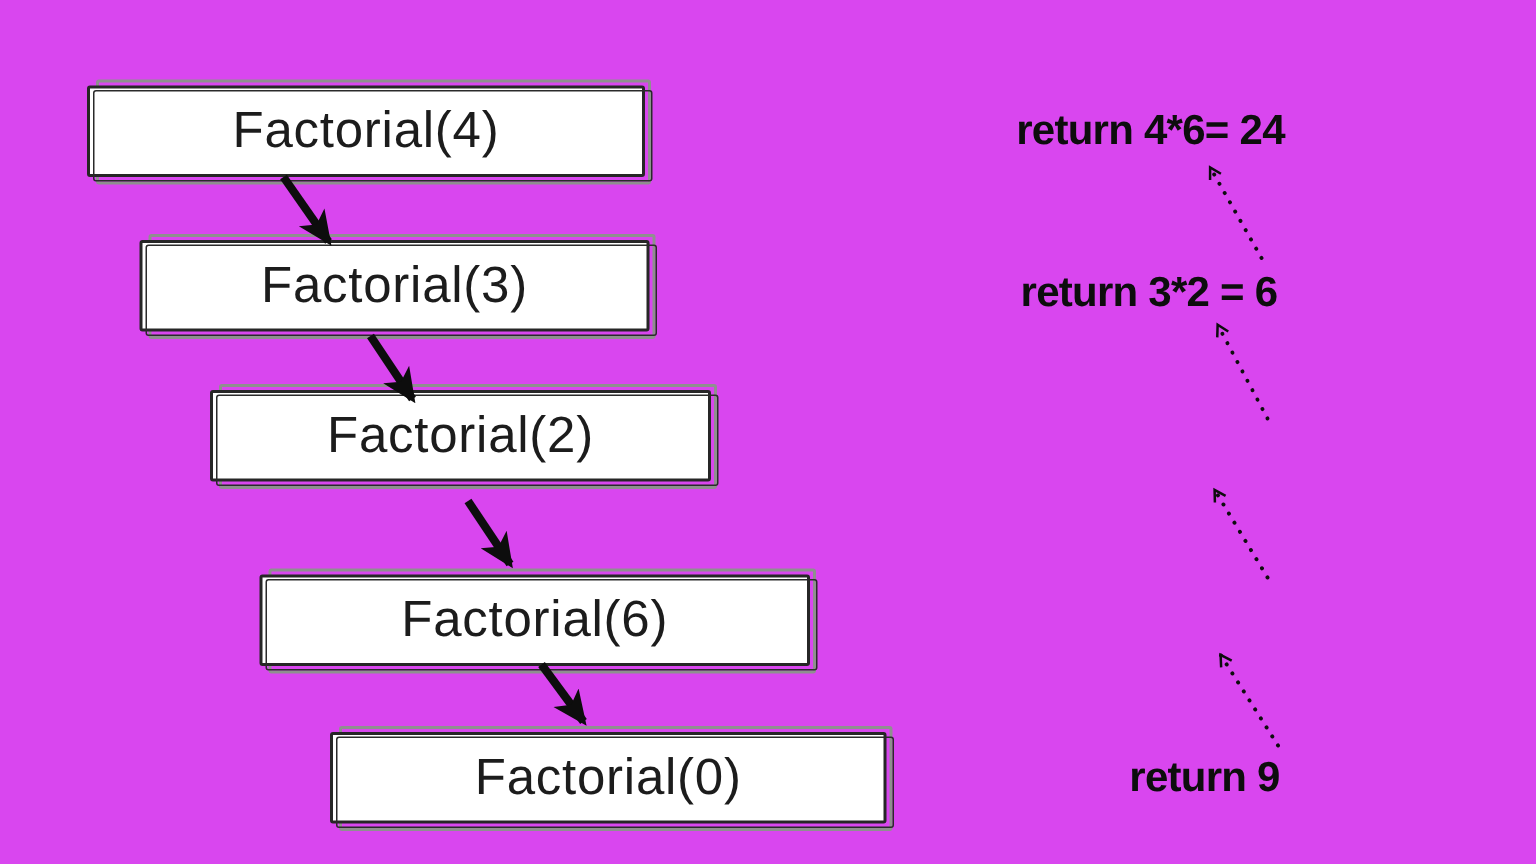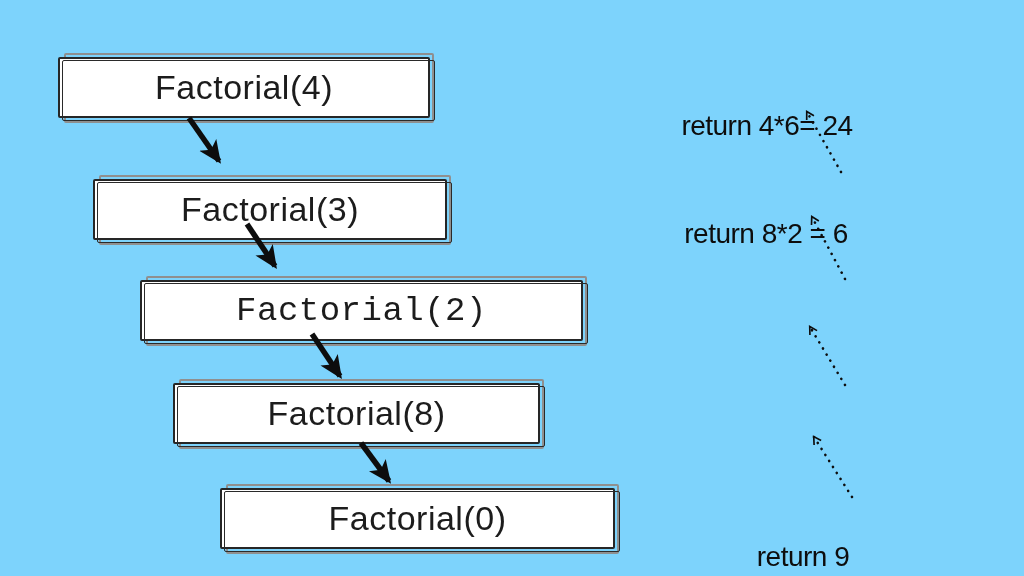--- a/index.html
+++ b/index.html
@@ -1,33 +1,33 @@
 <!DOCTYPE html>
 <html><head>
 <meta charset="utf-8">
 <style>
   html,body{margin:0;padding:0;background:#ffffff;}
   .stage{
-    position:relative;width:1024px;height:576px;background:#7dd3fc;overflow:hidden;
+    position:relative;width:1024px;height:576px;background:#d946ef;overflow:hidden;
     font-family:"Liberation Sans", sans-serif;color:#111;
   }
   
   .call-box{position:absolute;height:61px;}
   .frame{position:absolute;pointer-events:none;border-radius:2px;}
   .f-gray{top:-4px;bottom:-5px;left:6px;right:-4px;border:2px solid #8f8f8f;}
   .f-dark{top:0;bottom:0;left:0;right:0;border:2px solid #262626;background:#ffffff;}
   .f-dark2{top:3px;bottom:-3px;left:4px;right:-5px;border:1.5px solid #2a2a2a;background:transparent;}
   .call-label{
     position:absolute;inset:0;display:flex;align-items:center;justify-content:center;
     font-size:34px;font-weight:400;letter-spacing:0.5px;color:#1c1c1c;z-index:2;
   }
   
   .return-label{
     position:absolute;transform:translateX(-50%);white-space:nowrap;
-    font-size:28px;line-height:30px;font-weight:400;letter-spacing:-0.5px;color:#0d0d0d;margin-top:39px;
+    font-size:28px;line-height:30px;font-weight:700;letter-spacing:-0.5px;color:#0d0d0d;
   }
   
   .overlay{position:absolute;left:0;top:0;width:1024px;height:576px;z-index:3;pointer-events:none;}
 </style>
 </head>
 <body>
 
 <div class="stage">
 
   <svg class="overlay" viewBox="0 0 1024 576" aria-hidden="true">
@@ -51,45 +51,45 @@
     <line x1="852" y1="497" x2="814" y2="437" stroke="#0d0d0d" stroke-width="2.6" stroke-linecap="round" stroke-dasharray="0.1 7" marker-end="url(#ah-dot)"></line>
   </svg>
 
   <div class="call-box" style="left:58px;top:57px;width:372px;">
     <i class="frame f-gray"></i>
     <i class="frame f-dark"></i>
     <i class="frame f-dark2"></i>
     <span class="call-label">Factorial(4)</span>
   </div>
 
-  <div class="call-box" style="left:93px;top:179px;width:340px;padding-left:14px;">
+  <div class="call-box" style="left:93px;top:160px;width:340px;">
     <i class="frame f-gray"></i>
     <i class="frame f-dark"></i>
     <i class="frame f-dark2"></i>
     <span class="call-label">Factorial(3)</span>
   </div>
 
-  <div class="call-box" style="left:140px;top:280px;width:443px;font-family:Liberation Mono, monospace;">
+  <div class="call-box" style="left:140px;top:260px;width:334px;">
     <i class="frame f-gray"></i>
     <i class="frame f-dark"></i>
     <i class="frame f-dark2"></i>
     <span class="call-label">Factorial(2)</span>
   </div>
 
   <div class="call-box" style="left:173px;top:383px;width:367px;">
     <i class="frame f-gray"></i>
     <i class="frame f-dark"></i>
     <i class="frame f-dark2"></i>
-    <span class="call-label">Factorial(8)</span>
+    <span class="call-label">Factorial(6)</span>
   </div>
 
-  <div class="call-box" style="left:220px;top:488px;width:371px;padding-left:24px;">
+  <div class="call-box" style="left:220px;top:488px;width:371px;">
     <i class="frame f-gray"></i>
     <i class="frame f-dark"></i>
     <i class="frame f-dark2"></i>
     <span class="call-label">Factorial(0)</span>
   </div>
 
   <div class="return-label" style="left:767px;top:72px;">return 4*6= 24</div>
-  <div class="return-label" style="left:766px;top:180px;">return 8*2 = 6</div>
+  <div class="return-label" style="left:766px;top:180px;">return 3*2 = 6</div>
   <div class="return-label" style="left:803px;top:503px;">return 9</div>
 
 </div>
 
 </body></html>

